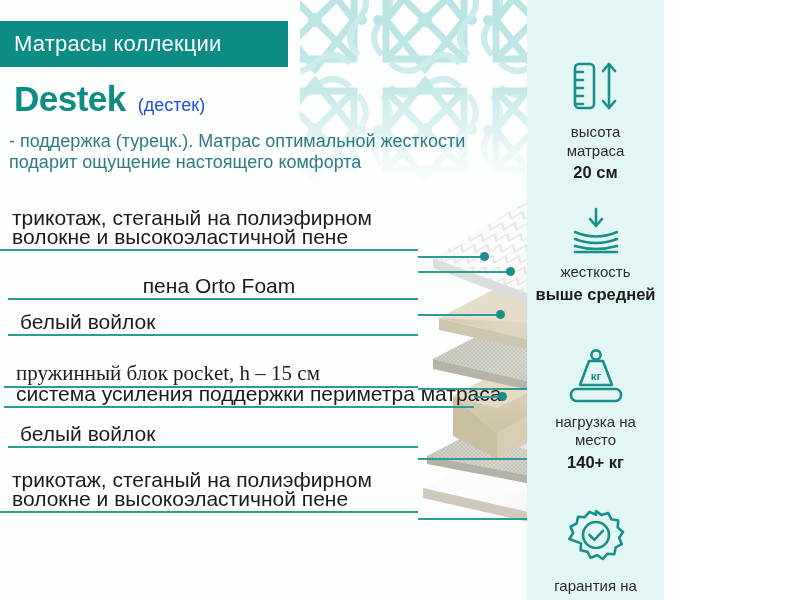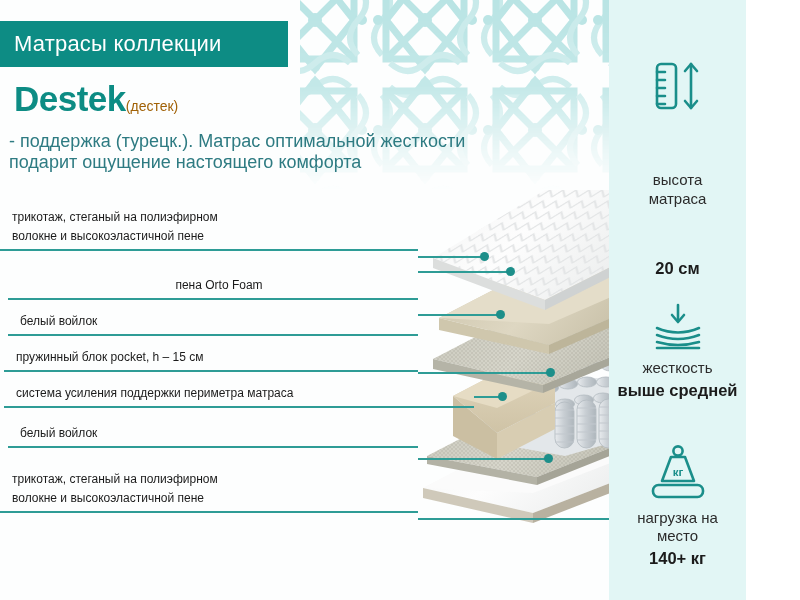--- a/index.html
+++ b/index.html
@@ -1,21 +1,21 @@
 <!DOCTYPE html>
 <html><head>
 <meta charset="utf-8">
 <style>
   html,body{margin:0;padding:0;}
   body{
     width:800px;height:600px;overflow:hidden;
     font-family:"Liberation Sans","DejaVu Sans",sans-serif;
     background:#ffffff;
   }
-  #stage{position:relative;width:746px;height:600px;overflow:hidden;background:#fdfefe;}
+  #stage{position:relative;width:664px;height:600px;overflow:hidden;background:#fdfefe;}
 
   
   .pattern-wrap{
     position:absolute;left:300px;top:0;width:370px;height:190px;
     overflow:hidden;
     -webkit-mask-image:linear-gradient(to bottom,rgba(0,0,0,1) 0%,rgba(0,0,0,.85) 45%,rgba(0,0,0,.25) 80%,rgba(0,0,0,0) 100%);
     mask-image:linear-gradient(to bottom,rgba(0,0,0,1) 0%,rgba(0,0,0,.85) 45%,rgba(0,0,0,.25) 80%,rgba(0,0,0,0) 100%);
     pointer-events:none;
   }
   .pattern-wrap svg{display:block;}
@@ -26,31 +26,31 @@
     background:#0d8c84;display:flex;align-items:center;
   }
   .banner span{
     color:#ffffff;font-size:22px;letter-spacing:.2px;padding-left:14px;
     font-weight:400;
   }
 
   
   .brand{position:absolute;left:14px;top:79px;display:flex;align-items:baseline;}
   .brand .name{color:#0d8c84;font-size:35px;font-weight:bold;letter-spacing:-.5px;}
-  .brand .translit{color:#a16207;font-size:14px;}
+  .brand .translit{color:#1d4ed8;font-size:18px;margin-left:12px;}
 
   .tagline{
     position:absolute;left:9px;top:131px;width:560px;
     color:#2e7b82;font-size:18px;line-height:21px;
   }
 
   
   .callout{position:absolute;}
   .callout .txt{
-    color:#1b1b1b;font-size:12px;line-height:19px;white-space:nowrap;
+    color:#1b1b1b;font-size:21px;line-height:19px;white-space:nowrap;
     padding-left:12px;padding-bottom:3px;
   }
   .callout .rule{height:2px;background:#2e9c96;width:100%;}
   .callout .lead{
     position:absolute;height:2px;background:#2e9c96;
   }
   .callout .dot{
     position:absolute;width:9px;height:9px;border-radius:50%;background:#1d8f8a;
   }
 
@@ -66,21 +66,21 @@
   .spec{width:100%;display:flex;flex-direction:column;align-items:center;}
   .spec .ico{display:flex;align-items:center;justify-content:center;}
   .spec .cap{
     text-align:center;color:#2b2b2b;font-size:15px;line-height:18.5px;
     margin-top:9px;padding:0 4px;
   }
   .spec .val{
     text-align:left;color:#1b1b1b;font-size:16.5px;font-weight:bold;line-height:20px;
     margin-top:2px;
   }
-  #spec-height{margin-top:58px;gap:48px;}
+  #spec-height{margin-top:58px;}
   #spec-firmness{margin-top:24px;}
   #spec-load{margin-top:42px;}
   #spec-warranty{margin-top:36px;}
 </style>
 </head>
 <body>
 
 <div id="stage">
 
   <div class="pattern-wrap">
@@ -301,21 +301,21 @@
 
   <div class="callout" style="left:8px;top:312px;width:410px;">
     <div class="txt">
       <div>белый войлок</div>
     </div>
     <div class="rule"></div>
     <div class="lead" style="left:410px;top:2px;width:82px;"></div>
     <div class="dot" style="left:488px;top:-2px;"></div>
   </div>
 
-  <div class="callout" style="left:4px;top:348px;width:414px;">
+  <div class="callout" style="left:4px;top:364px;width:414px;font-family:Liberation Serif, serif;">
     <div class="txt">
       <div>пружинный блок pocket, h – 15 см</div>
     </div>
     <div class="rule"></div>
     <div class="lead" style="left:414px;top:24px;width:132px;"></div>
     <div class="dot" style="left:542px;top:20px;"></div>
   </div>
 
   <div class="callout" style="left:4px;top:384px;width:470px;">
     <div class="txt">

